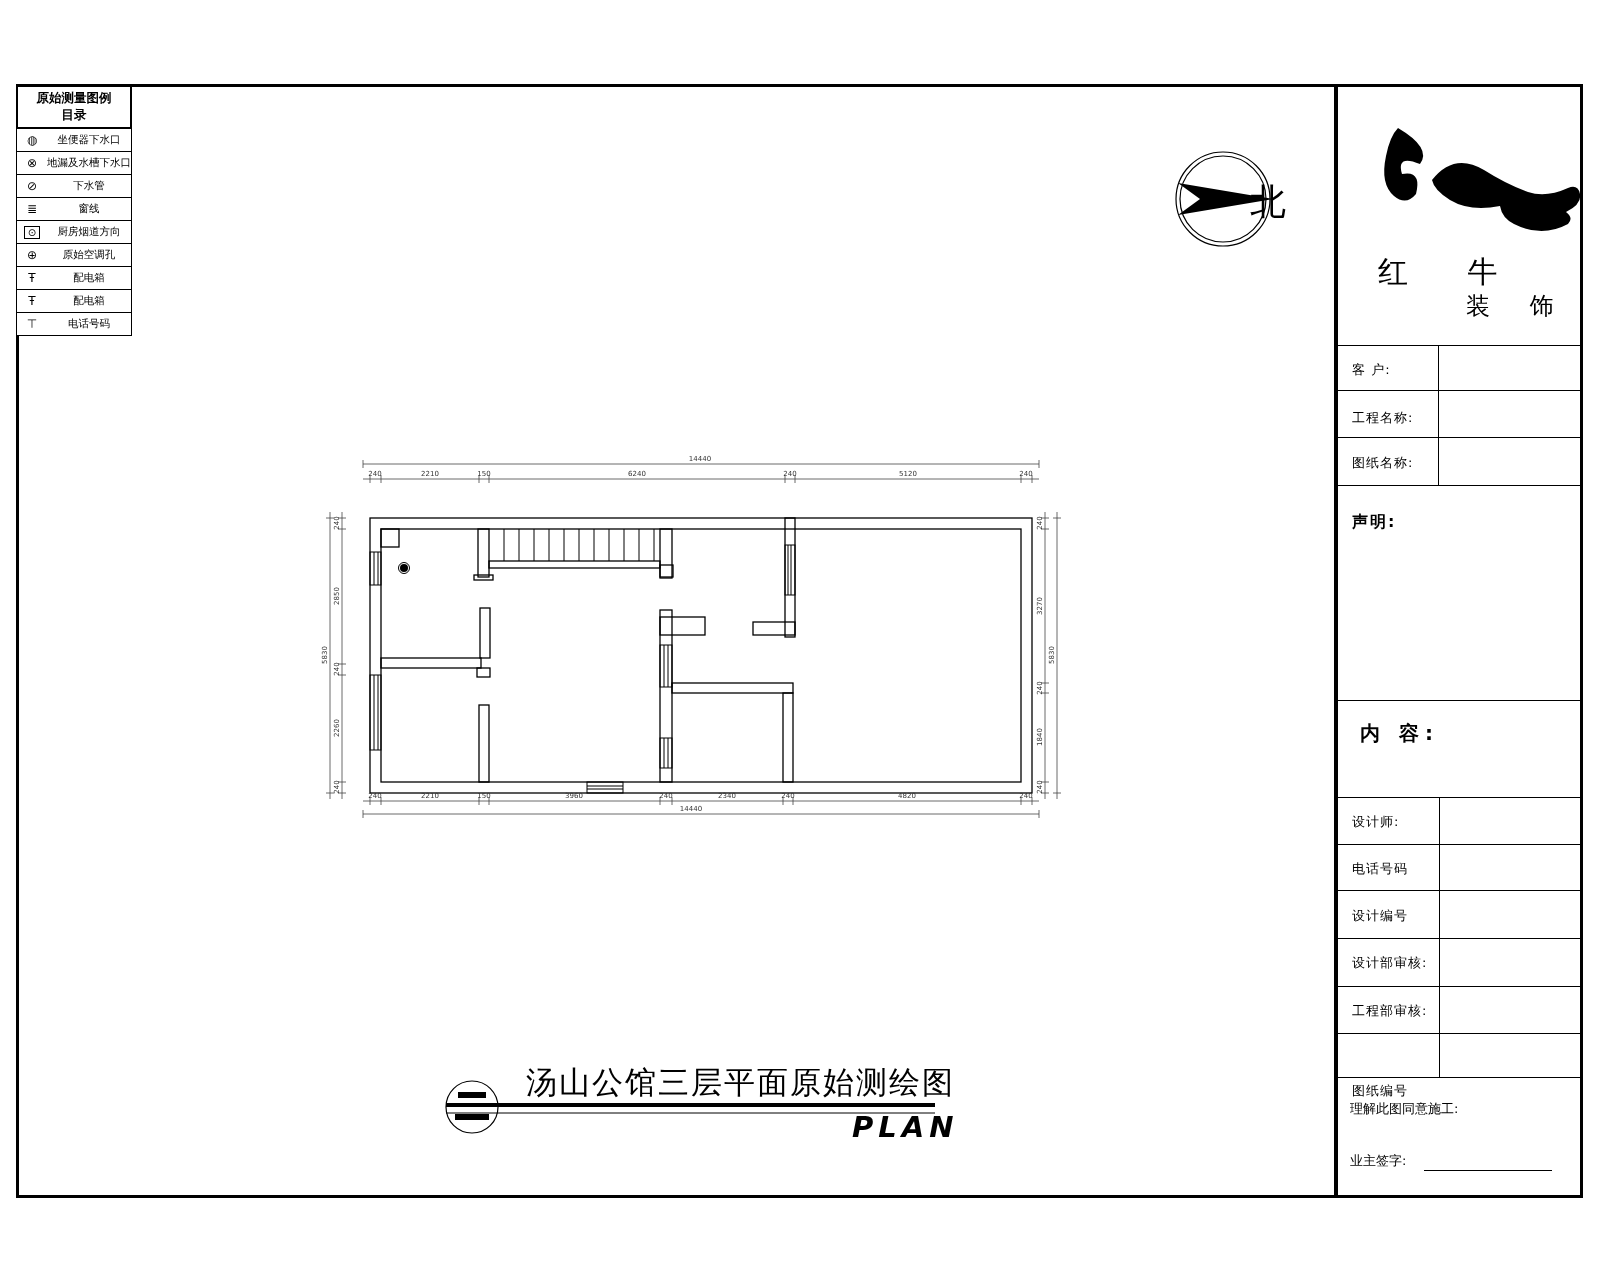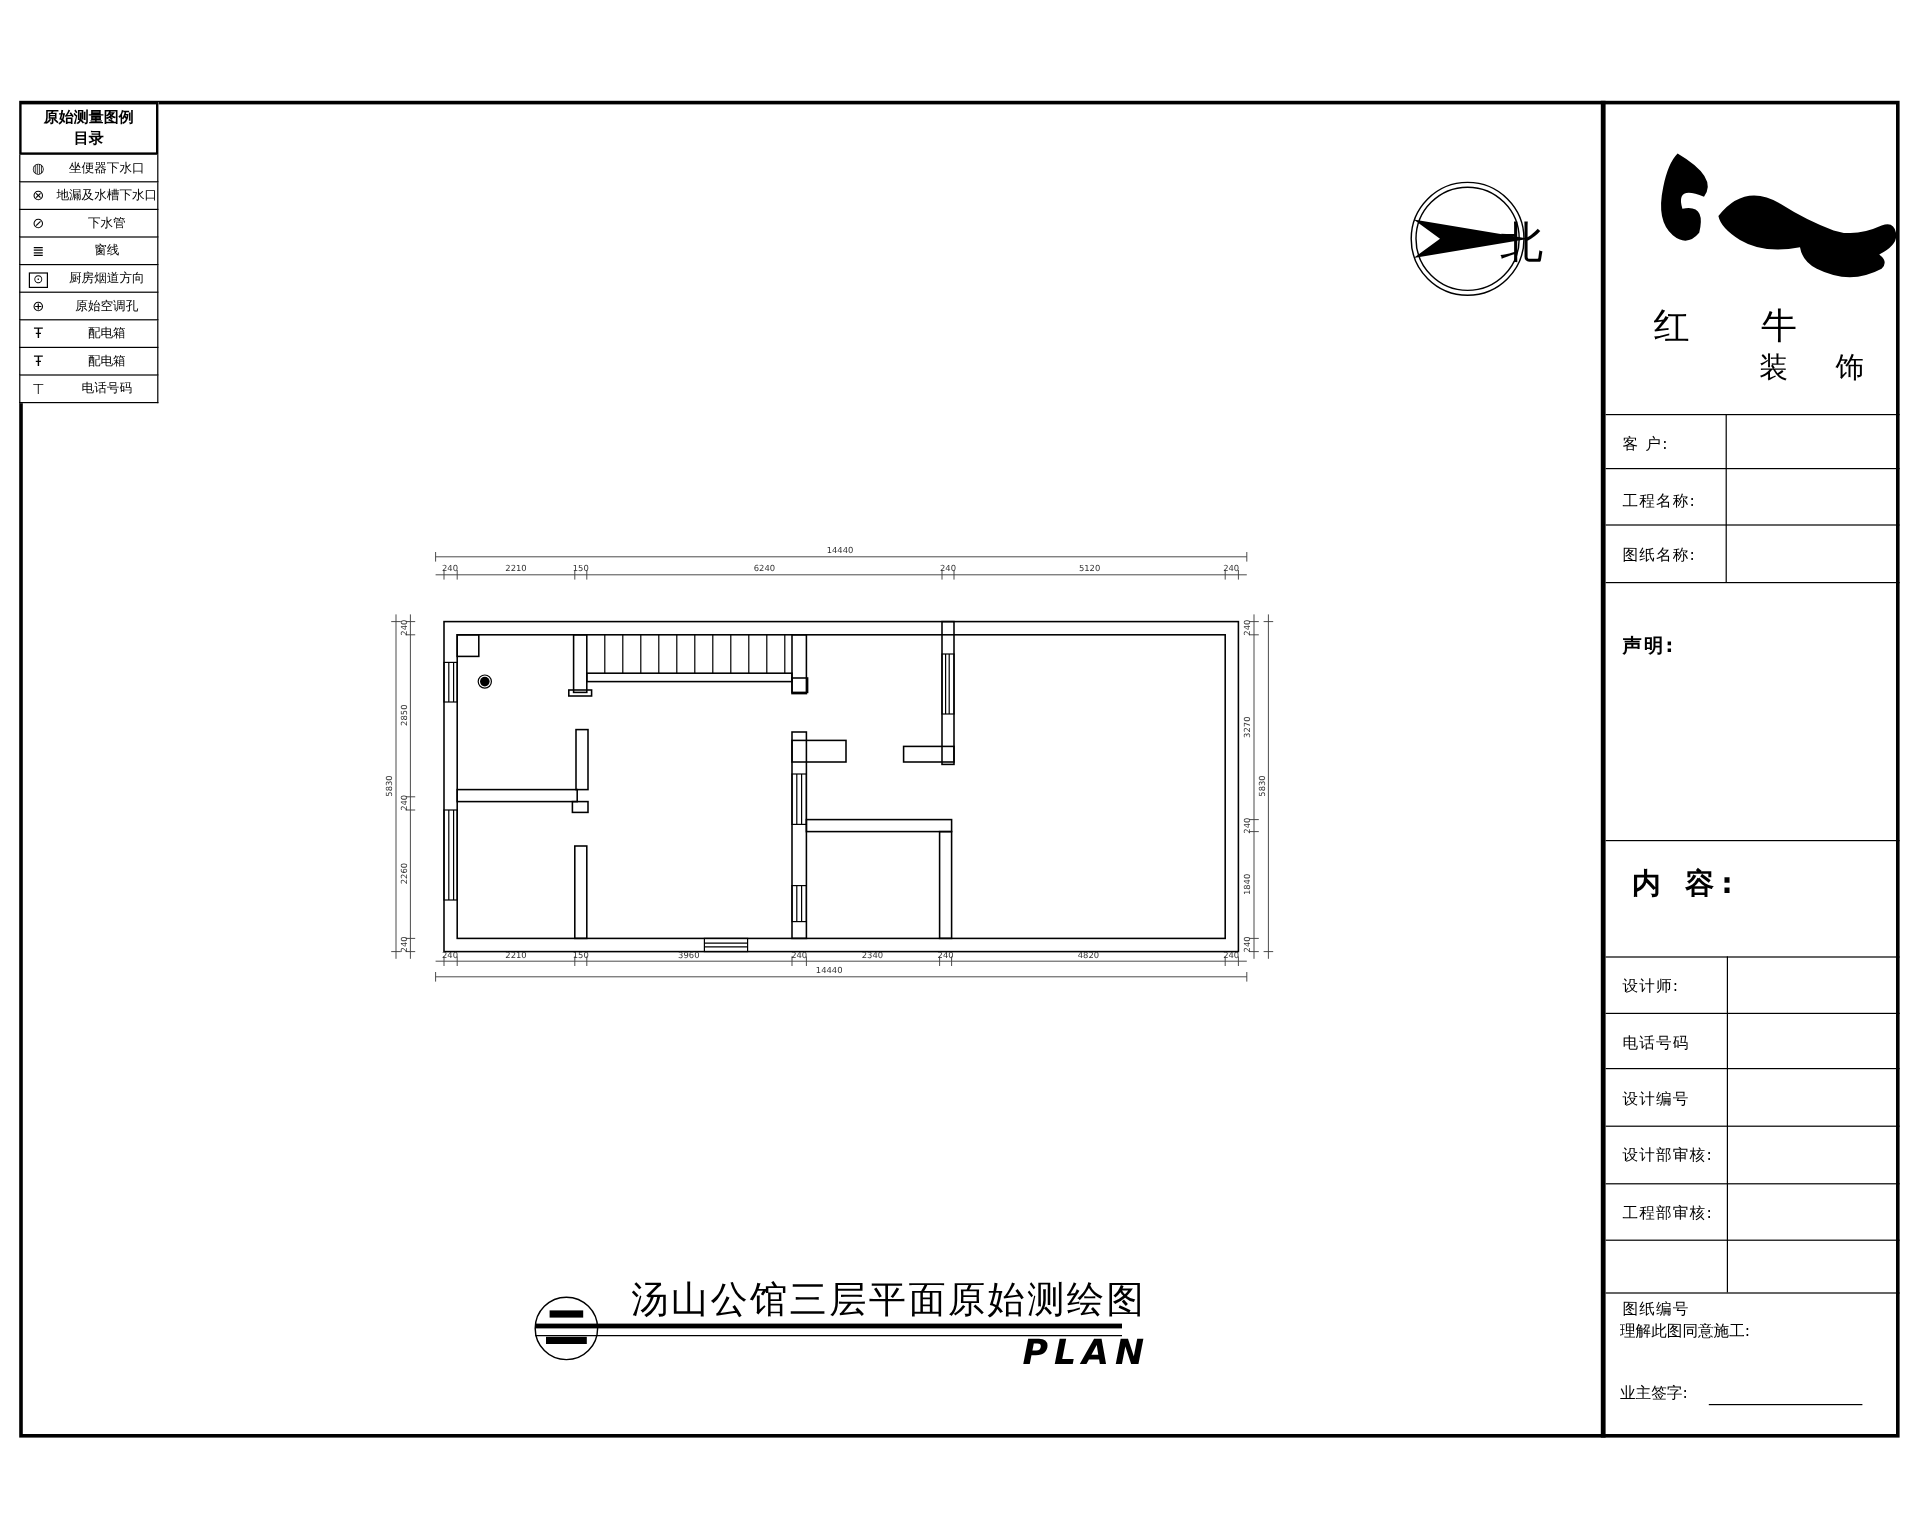--- a/index.html
+++ b/index.html
@@ -15,23 +15,23 @@
   .legend-icon{width:30px;text-align:center;font-size:12px;flex:none;}
   .legend-icon.boxed span{display:inline-block;border:1px solid #000;padding:0 3px;font-size:10px;line-height:11px;}
   .legend-label{flex:1;text-align:center;white-space:nowrap;font-size:10.5px;}
   
   .tb{left:1338px;top:84px;width:245px;height:1112px;font-size:13px;}
   .tb-line{position:absolute;left:0;width:245px;border-top:1px solid #000;}
   .tb-vline{position:absolute;width:0;border-left:1px solid #000;}
   .tb-label{position:absolute;left:14px;letter-spacing:1px;}
   .logo-cn1{position:absolute;left:40px;top:168px;font-size:30px;letter-spacing:26px;white-space:nowrap;font-family:Liberation Serif, serif;}
   .logo-cn2{position:absolute;left:128px;top:206px;font-size:24px;letter-spacing:16px;white-space:nowrap;}
-  .statement-title{position:absolute;left:14px;top:428px;font-size:16px;font-weight:bold;letter-spacing:2px;margin-top:16px;}
+  .statement-title{position:absolute;left:14px;top:428px;font-size:16px;font-weight:bold;letter-spacing:2px;}
   .statement-text{position:absolute;left:18px;top:460px;width:215px;font-size:12px;line-height:17px;white-space:pre-line;}
-  .content-label{position:absolute;left:22px;top:636px;font-size:24px;font-weight:bold;letter-spacing:6px;}
+  .content-label{position:absolute;left:22px;top:636px;font-size:20px;font-weight:bold;letter-spacing:6px;}
   .approval{position:absolute;left:12px;top:1016px;font-size:13px;}
   .signature{position:absolute;left:12px;top:1068px;font-size:13px;}
   .sig-line{position:absolute;left:86px;top:1086px;width:128px;border-top:1px solid #000;}
   
   .plan-title{left:526px;top:1062px;font-size:31px;font-weight:500;letter-spacing:2px;white-space:nowrap;}
   .plan-en{left:852px;top:1110px;font-size:29px;font-weight:bold;letter-spacing:5px;font-style:italic;}
   svg text{font-family:"DejaVu Sans","Liberation Sans",sans-serif;}
 </style>
 </head>
 <body>

